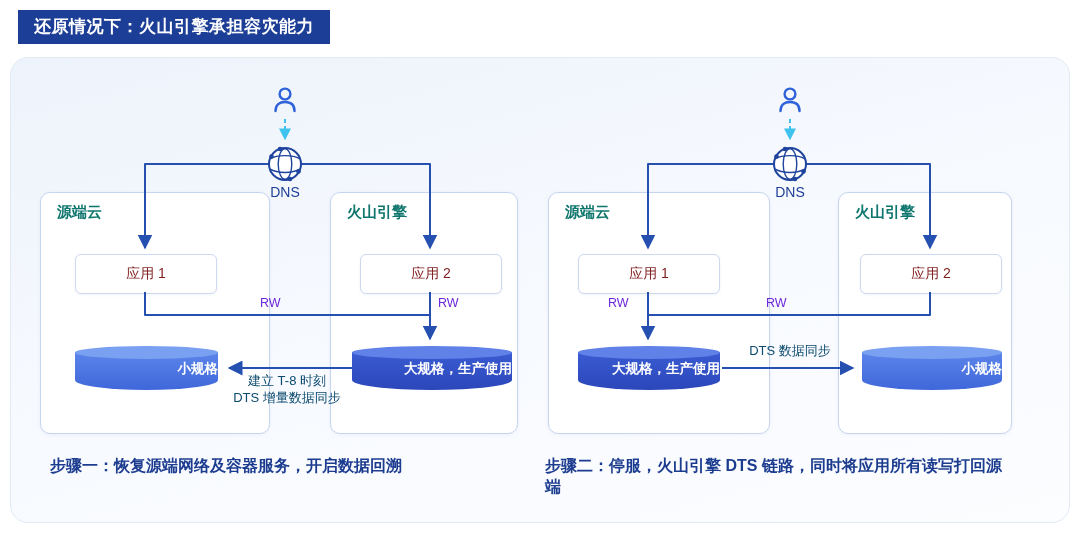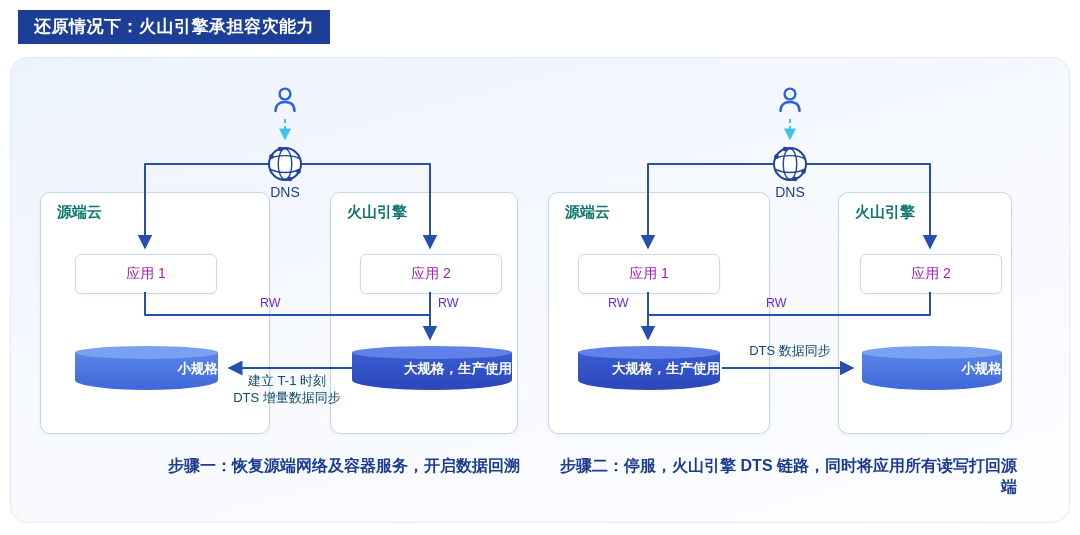--- a/index.html
+++ b/index.html
@@ -22,36 +22,36 @@
     position:absolute;background:#ffffff;border:1px solid #c5d5f0;border-radius:10px;
     box-shadow:0 1px 4px rgba(30,60,130,.05);
   }
   .outer-label{
     position:absolute;left:16px;top:10px;font-size:15px;font-weight:700;color:#0f766e;
   }
 
   .app-box{
     position:absolute;width:140px;height:38px;background:#ffffff;border:1px solid #ccd9ef;
     border-radius:6px;display:flex;align-items:center;justify-content:center;
-    font-size:14px;color:#a21caf;box-shadow:0 1px 3px rgba(30,60,130,.06);
+    font-size:14px;color:#7f1d1d;box-shadow:0 1px 3px rgba(30,60,130,.06);
   }
 
   .cyl{position:absolute;height:44px;}
   .cyl .body{position:absolute;left:0;right:0;top:6px;bottom:0;border-radius:0 0 50% 50% / 0 0 10px 10px;}
   .cyl .top{position:absolute;left:0;right:0;top:0;height:13px;border-radius:50%;}
   .cyl .lbl{position:absolute;left:0;right:0;top:14px;text-align:right;color:#ffffff;font-weight:700;font-size:13.5px;}
   .cyl.medium .body{background:linear-gradient(180deg,#5b85ea,#3f67da);}
   .cyl.medium .top{background:#7aa0f1;}
   .cyl.dark .body{background:linear-gradient(180deg,#3a5cd2,#2b47ba);}
   .cyl.dark .top{background:#5f81e8;}
 
   .rw{position:absolute;font-size:12.5px;color:#6d28d9;}
   .dns-label{position:absolute;width:50px;text-align:center;font-size:14px;font-weight:400;color:#1d3f97;}
   .sync-label{position:absolute;text-align:center;font-size:13px;line-height:17px;color:#0c4a6e;}
-  .caption{position:absolute;text-align:right;font-size:16px;font-weight:700;color:#1c3c8f;}
+  .caption{position:absolute;text-align:left;font-size:16px;font-weight:700;color:#1c3c8f;}
 
   svg.overlay{position:absolute;left:0;top:0;pointer-events:none;}
 </style>
 </head>
 <body>
 
 <div class="stage">
 
   <div class="title-badge">还原情况下：火山引擎承担容灾能力</div>
 
@@ -77,21 +77,21 @@
     <div class="top"></div>
     <div class="lbl">小规格</div>
   </div>
   <div class="cyl dark" style="left:352px;top:346px;width:160px;">
     <div class="body"></div>
     <div class="top"></div>
     <div class="lbl">大规格，生产使用</div>
   </div>
 
   <div class="sync-label" style="left:198px;top:372px;width:178px;">
-    <div>建立 T-1 时刻</div>
+    <div>建立 T-8 时刻</div>
     <div>DTS 增量数据同步</div>
   </div>
 
   <div class="caption" style="left:50px;top:456px;width:470px;">步骤一：恢复源端网络及容器服务，开启数据回溯</div>
 
   <div class="outer-box" style="left:548px;top:192px;width:220px;height:240px;">
     <span class="outer-label">源端云</span>
   </div>
   <div class="outer-box" style="left:838px;top:192px;width:172px;height:240px;">
     <span class="outer-label">火山引擎</span>

